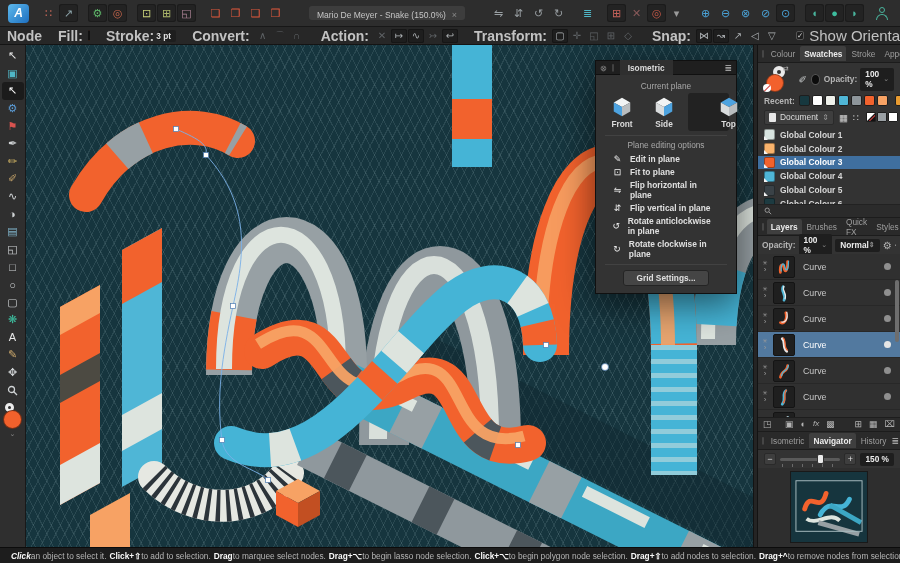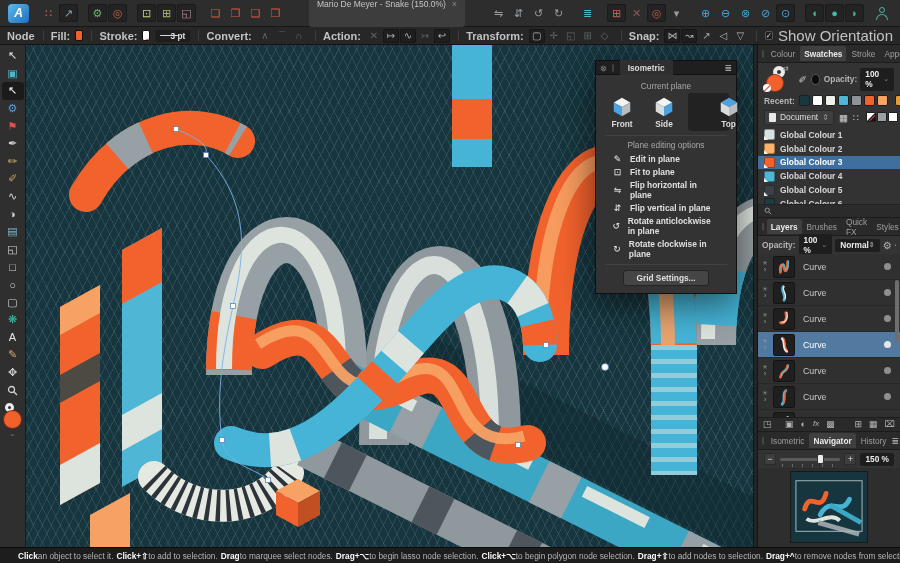--- a/index.html
+++ b/index.html
@@ -7,30 +7,30 @@
   *{box-sizing:border-box;}
   .app{width:900px;height:563px;display:flex;flex-direction:column;background:#2d2d2d;}
 
   
   .topbar{height:27px;background:#2d2d2d;border-bottom:1px solid #171717;display:flex;align-items:center;padding:0 8px;gap:8px;flex:none;}
   .tb-zone{display:flex;align-items:center;gap:10px;}
   .tb-group{display:flex;align-items:center;gap:1px;}
   .ticon{width:19px;height:18px;display:flex;align-items:center;justify-content:center;font-size:11px;color:#9aa0a4;border-radius:3px;}
   .ticon.well{background:#232323;box-shadow:inset 0 0 0 1px #1b1b1b;}
   .logo{width:21px;height:19px;border-radius:4px;background:linear-gradient(135deg,#5db9ec,#1d6fc0);color:#fff;font-weight:bold;font-size:12px;display:flex;align-items:center;justify-content:center;font-style:italic;}
-  .doc-tab{height:28px;background:#3d3d3d;border-radius:3px;display:flex;align-items:flex-start;gap:6px;padding:0 8px;font-size:8.5px;color:#c6c6c6;}
+  .doc-tab{height:14px;background:#3d3d3d;border-radius:3px;display:flex;align-items:flex-end;gap:6px;padding:0 8px;font-size:8.5px;color:#c6c6c6;}
   .tab-close{color:#8a8a8a;font-size:9px;}
   .spacer{flex:1;}
   .account{display:flex;flex-direction:column;align-items:center;width:20px;}
   .acc-head{width:6px;height:6px;border:1.4px solid #49b39c;border-radius:50%;}
   .acc-body{width:12px;height:6px;border:1.4px solid #49b39c;border-bottom:none;border-radius:6px 6px 0 0;margin-top:1px;}
 
   
   .contextbar{height:18px;background:#272727;border-bottom:1px solid #141414;display:flex;align-items:center;gap:5px;padding:0 7px;flex:none;white-space:nowrap;overflow:hidden;}
-  .ct-label{font-size:11px;color:#c2c2c2;font-weight:bold;}
+  .ct-label{font-size:14px;color:#c2c2c2;font-weight:bold;}
   .ct-sep{width:1px;height:11px;background:#3c3c3c;margin:0 3px;}
   .sw-fill{width:28px;height:11px;border-radius:2px;border:1px solid #111;}
   .sw-stroke{width:28px;height:11px;border-radius:2px;background:#fff;border:1px solid #111;position:relative;overflow:hidden;}
   .sw-stroke::after{content:"";position:absolute;left:-3px;top:4px;width:40px;height:1.5px;background:#e05a4a;transform:rotate(-18deg);}
   .ct-slider{width:118px;height:12px;background:#1e1e1e;border-radius:2px;position:relative;display:flex;align-items:center;padding:0 5px;}
   .ct-slider .line{height:1.5px;background:#d8d8d8;width:70%;border-radius:1px;}
   .ct-slider .pt{position:absolute;right:5px;font-size:8.3px;color:#e0e0e0;font-weight:bold;}
   .cicon{width:16px;height:14px;display:flex;align-items:center;justify-content:center;font-size:10px;color:#aeb2b5;border-radius:2px;}
   .cicon.dim{color:#5f6366;}
   .cicon.well{background:#1e1e1e;box-shadow:inset 0 0 0 1px #161616;}
@@ -142,21 +142,21 @@
   .track{flex:1;height:3px;background:#5a5a5a;border-radius:2px;position:relative;}
   .track .knob{position:absolute;left:62%;top:-3.5px;width:7px;height:10px;background:#ececec;border-radius:2px;border:1px solid #333;}
   .track .ticks{position:absolute;top:6px;left:2px;right:2px;height:3px;
     background:repeating-linear-gradient(90deg,#6a6a6a 0 1px,transparent 1px 10px);}
   .nav-thumb-wrap{flex:1;background:#2e2e2e;display:flex;justify-content:center;padding-top:3px;}
   .nav-thumb{border:1px solid #191919;}
 
   
   .statusbar{height:16px;background:#1d1d1d;border-top:1px solid #0c0c0c;display:flex;align-items:center;padding:0 6px;font-size:8.3px;color:#b5b5b5;white-space:nowrap;overflow:hidden;flex:none;}
   .statusbar b{color:#fafafa;margin-left:3px;}
-  .statusbar b:first-child{margin-left:12px;}
+  .statusbar b:first-child{margin-left:5px;font-style:italic;}
   svg{display:block;}
 </style>
 </head>
 <body>
 
 <div class="app">
 
   <div class="topbar">
     <div class="tb-zone">
       <div class="logo">A</div>

